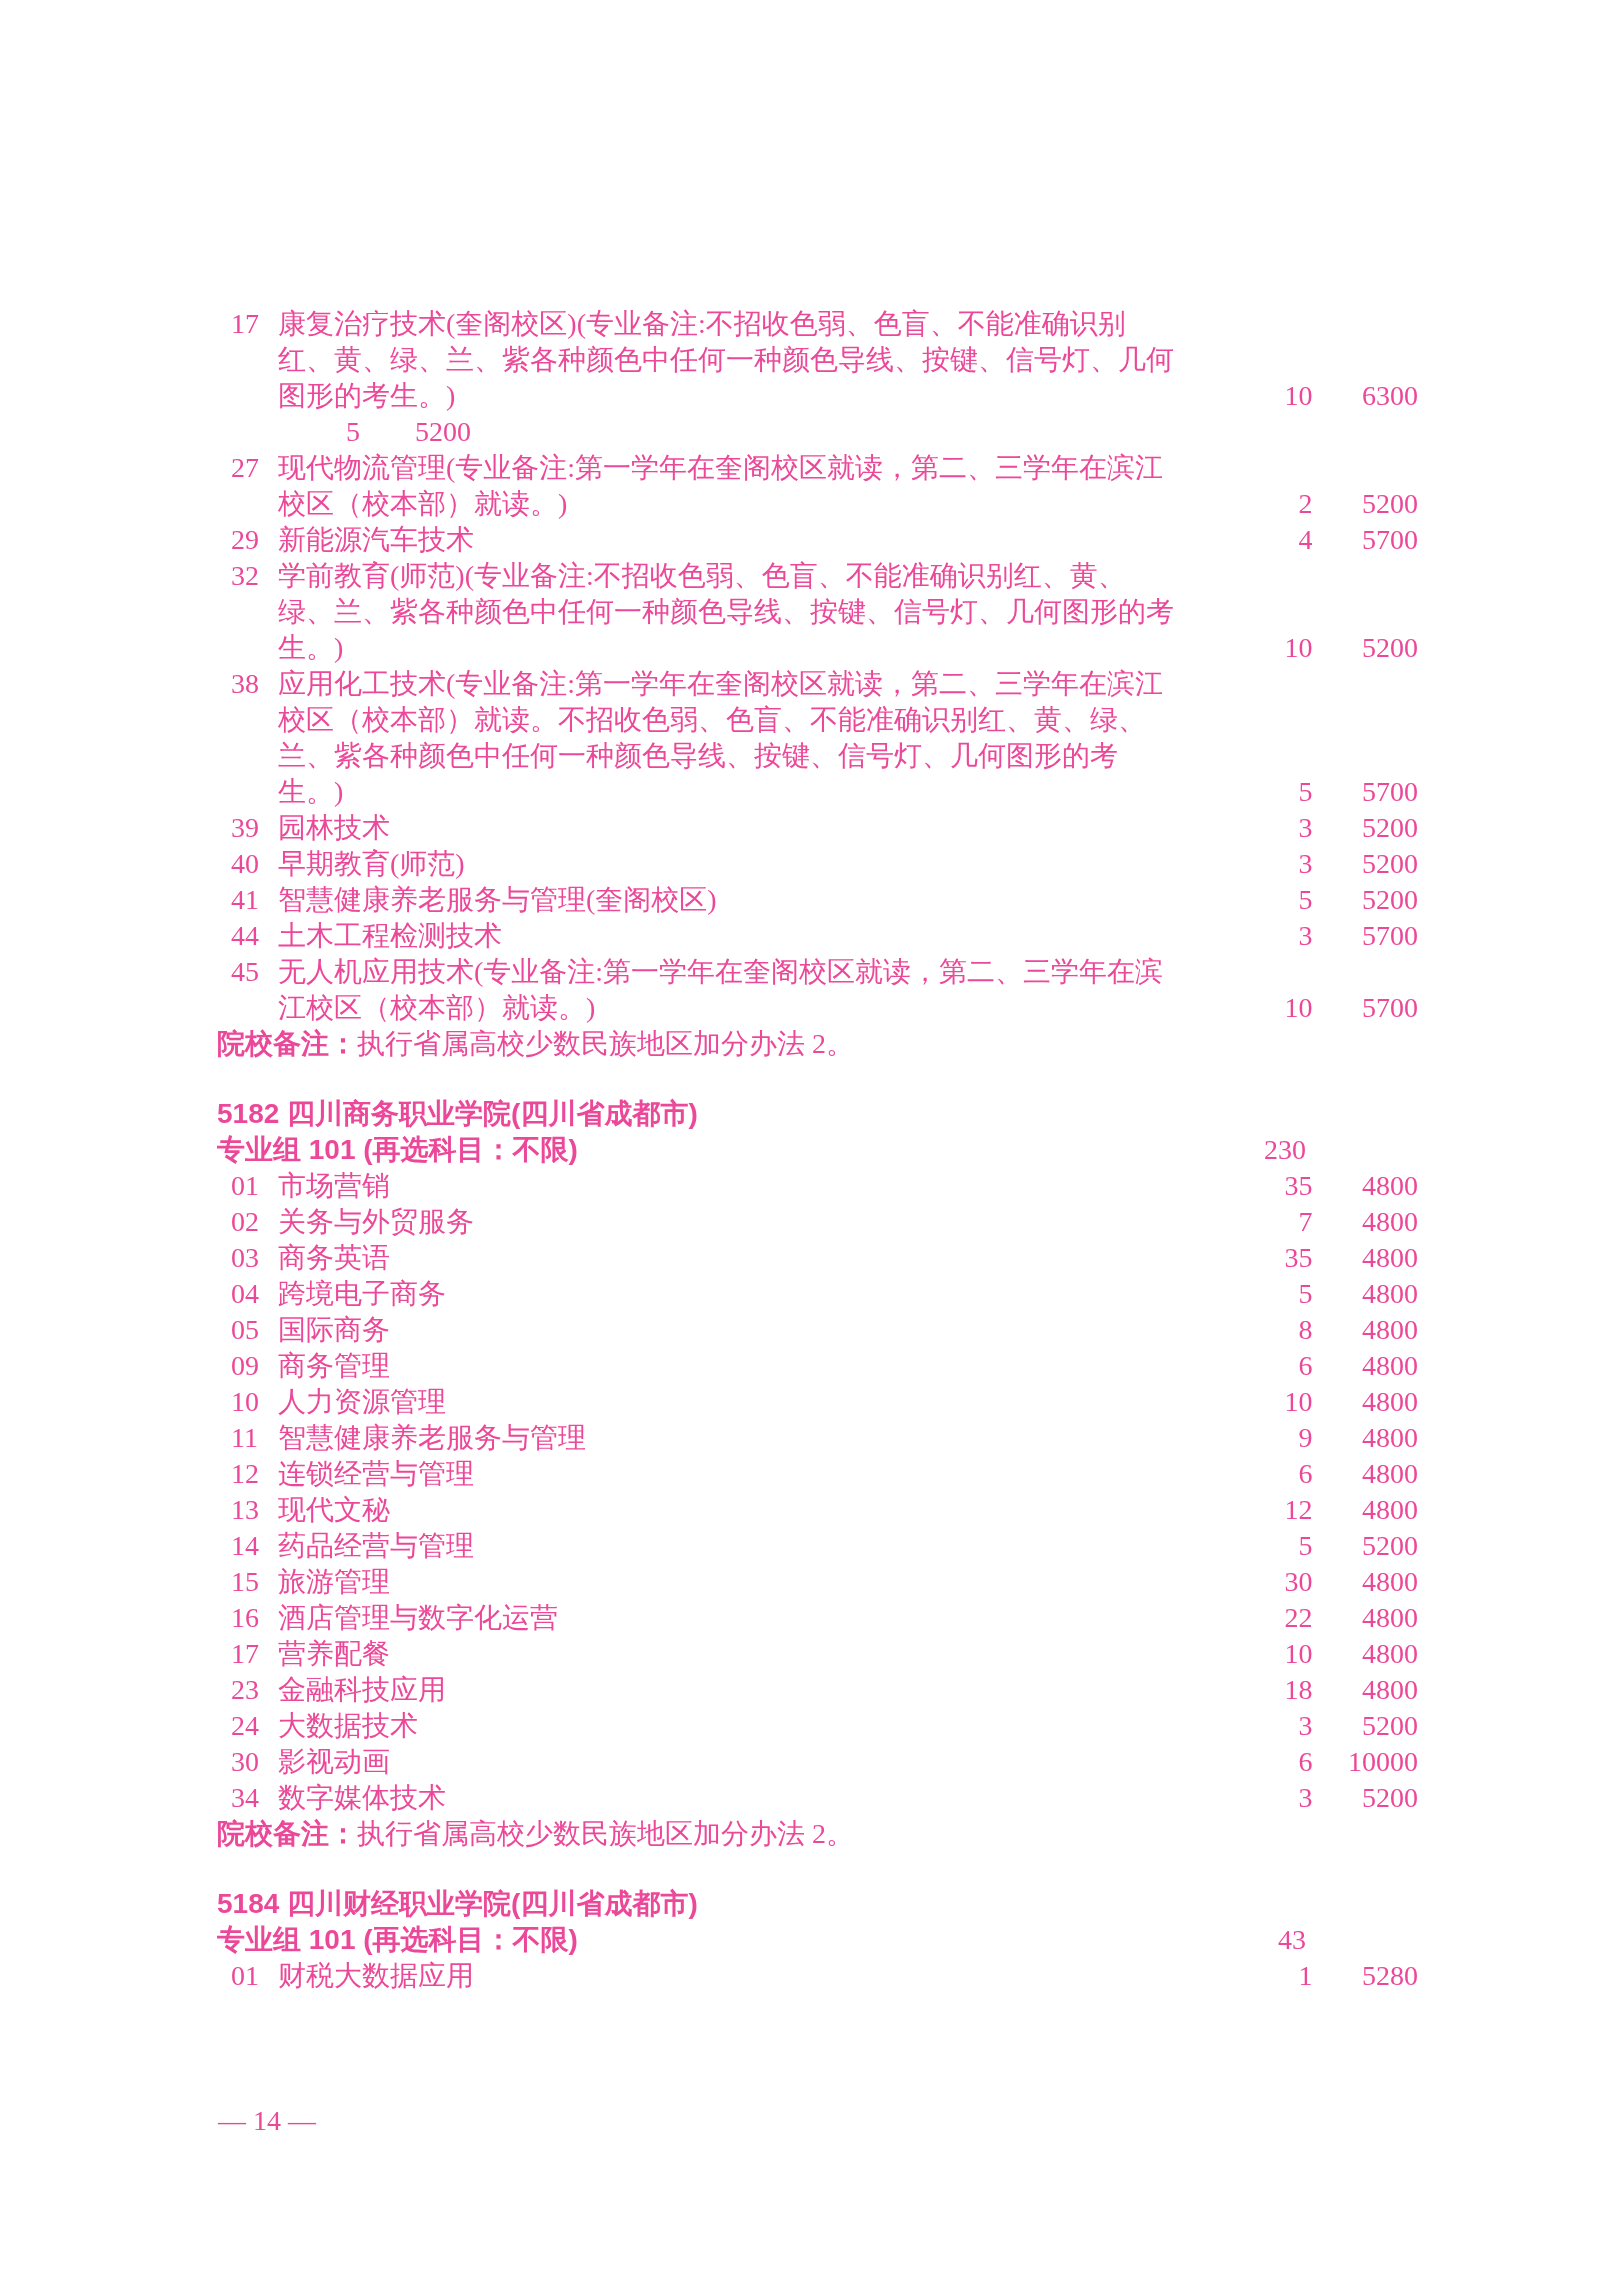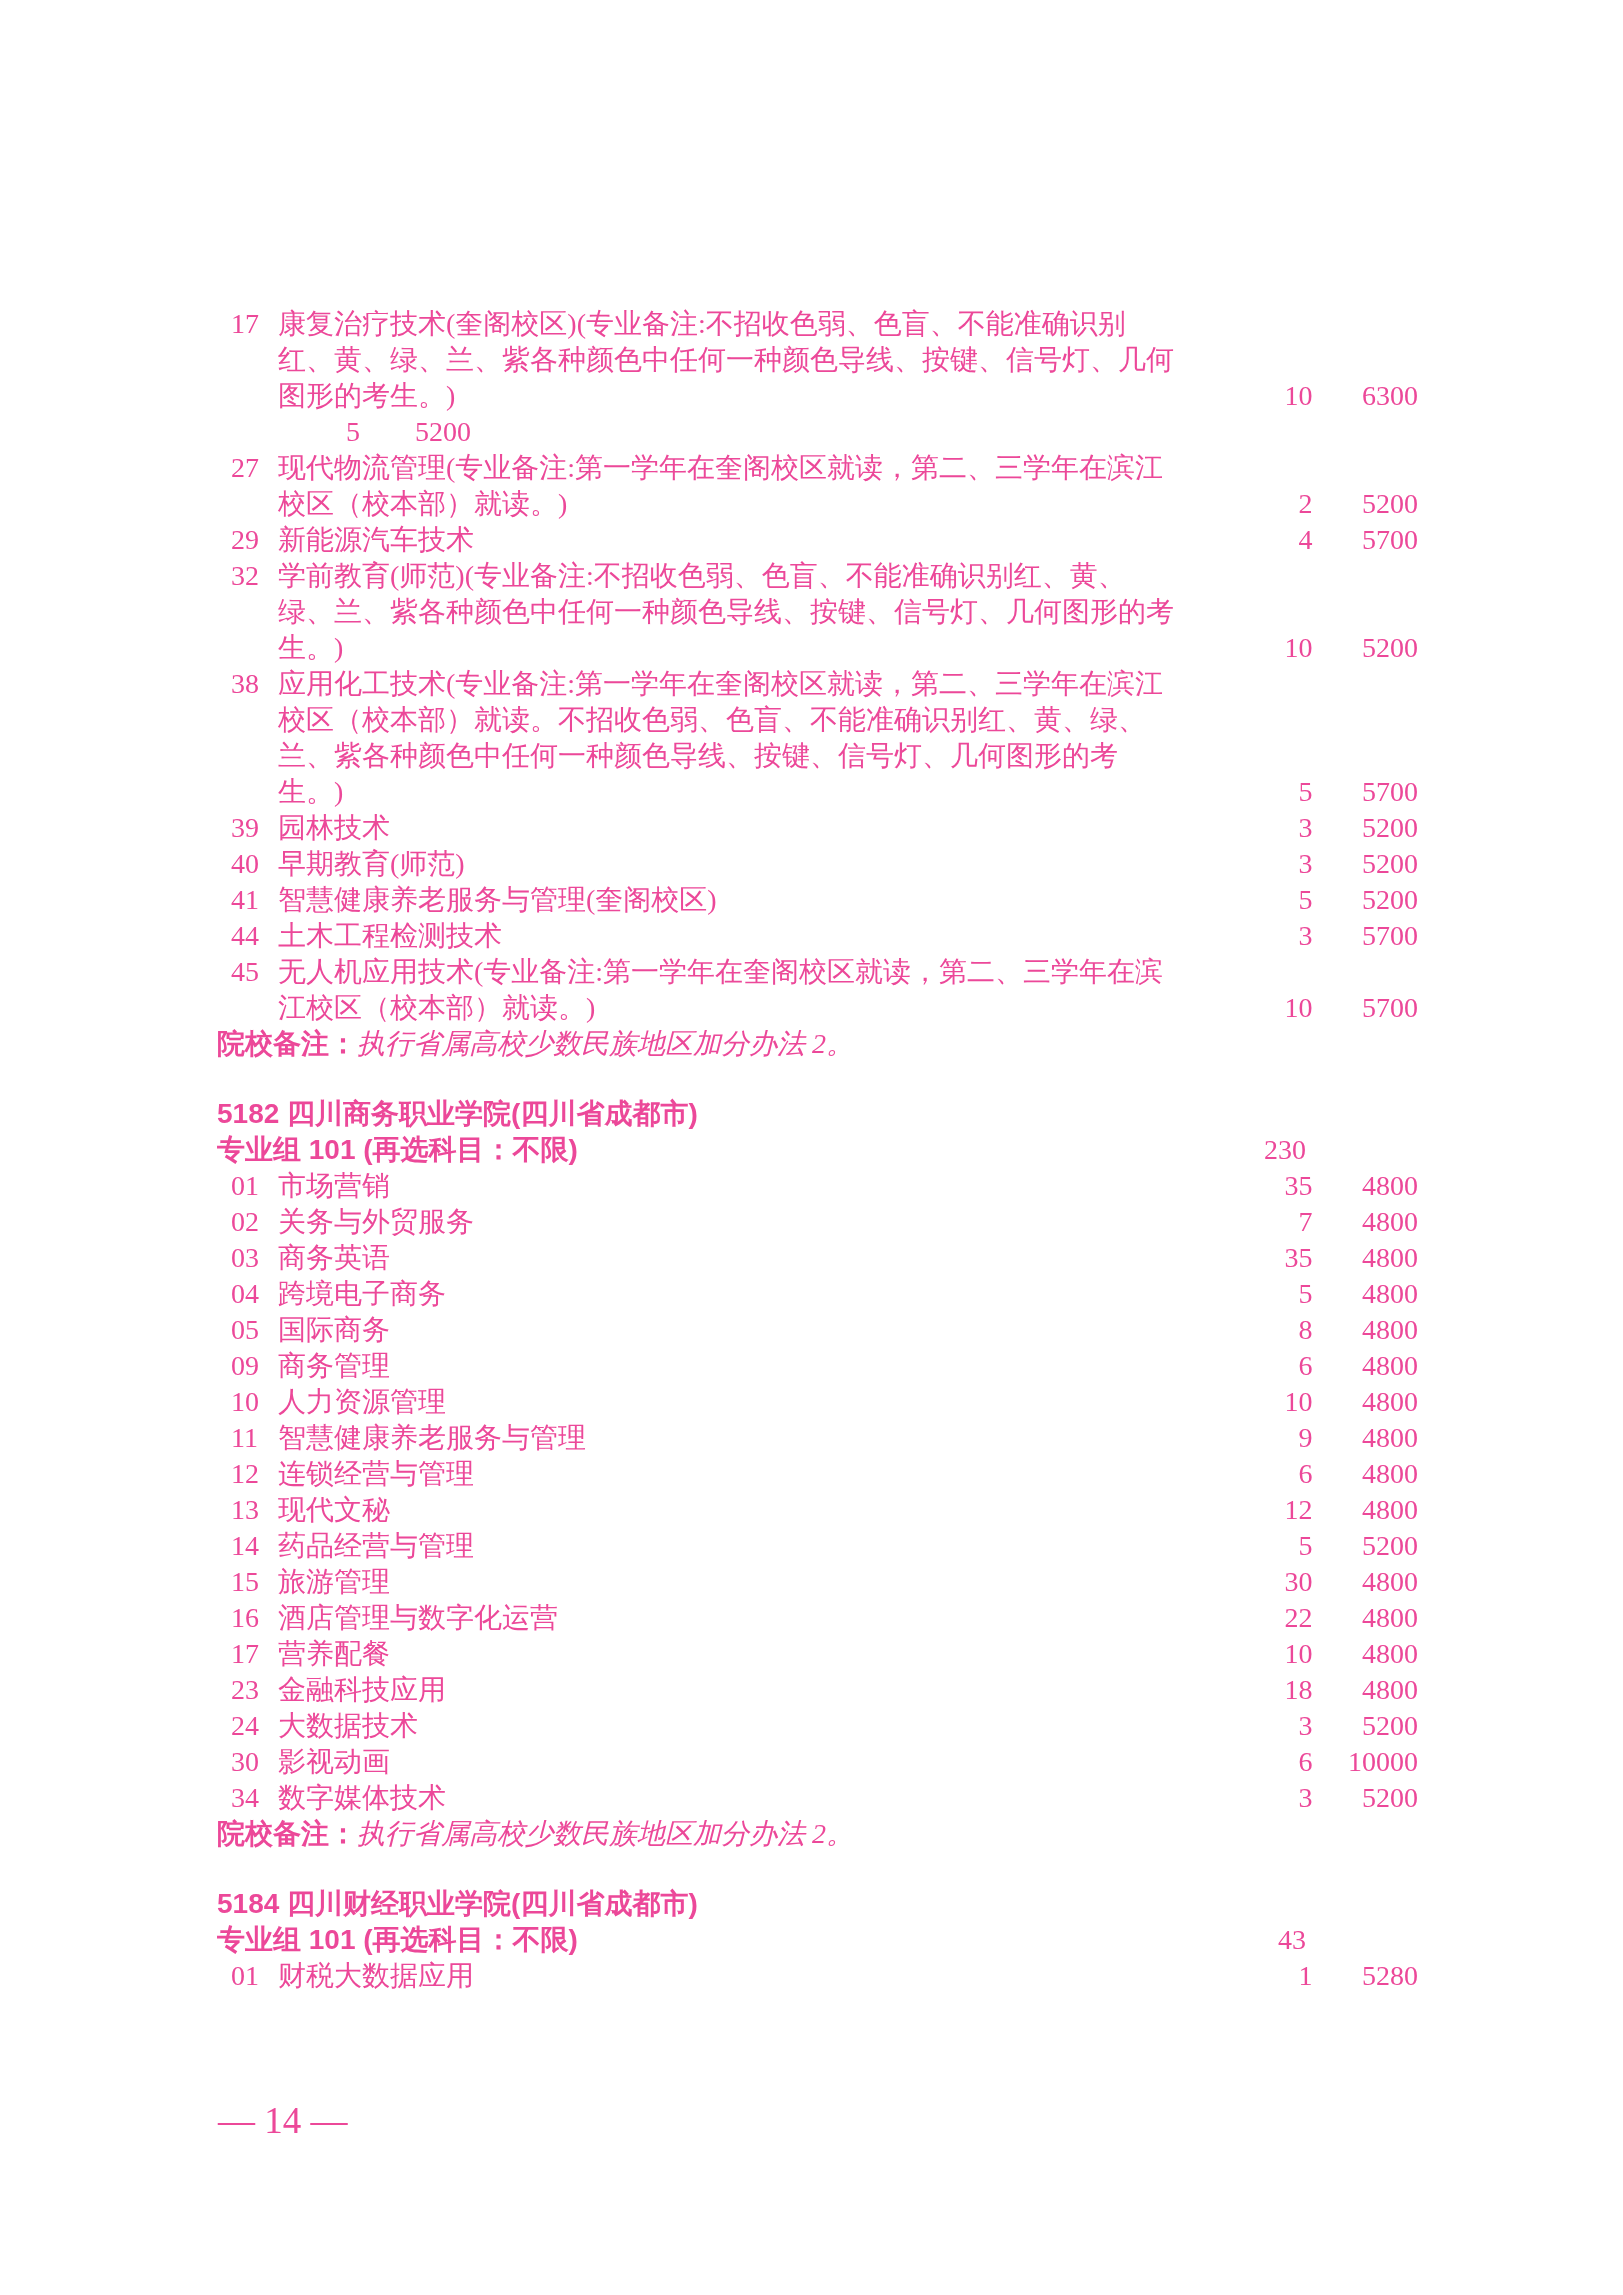--- a/index.html
+++ b/index.html
@@ -58,27 +58,26 @@
     font-weight: bold;
   }
   .note-row {
     width: 1201px;
   }
   .note-label {
     font-family: "Liberation Sans", "DejaVu Sans", sans-serif;
     font-weight: bold;
   }
   .note-text {
-    font-style: italic;
   }
   .pageno {
     position: absolute;
     left: 218px;
     top: 2101px;
-    font-size: 37px;
+    font-size: 28px;
     line-height: 40px;
     font-family: "Liberation Serif", "DejaVu Serif", serif;
   }
 </style>
 </head>
 <body>
 
 <div class="page">
   <div id="content">
       <div class="row entry-row">

